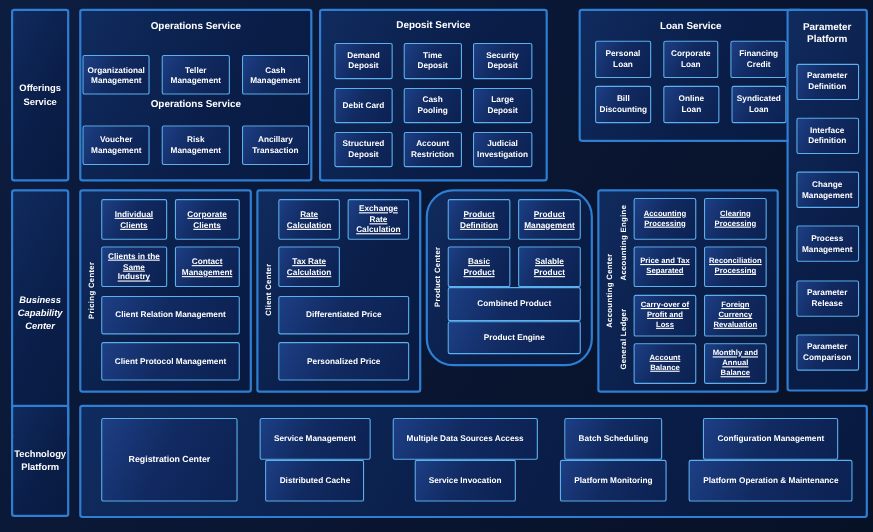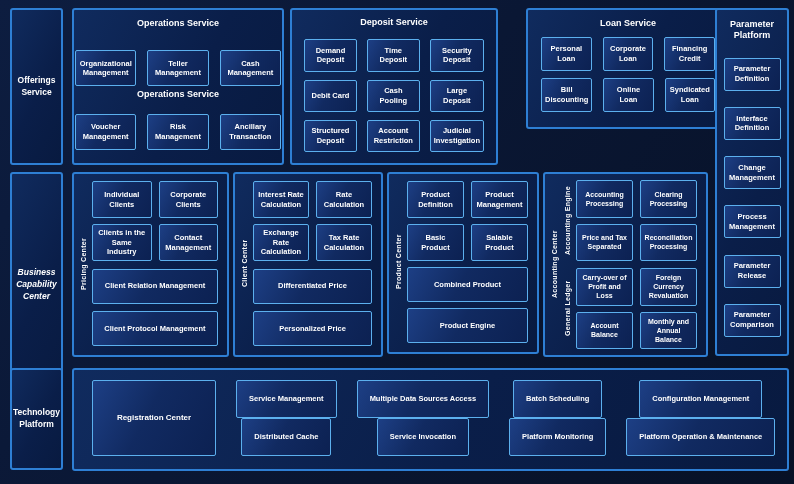--- a/index.html
+++ b/index.html
@@ -44,21 +44,21 @@
   
   #p-loan{display:flex;flex-direction:column;justify-content:space-between;padding:8px 13px 15px;}
   #p-loan .row .box{height:34px;}
   
   #p-parameter{display:flex;flex-direction:column;padding:9px 7px 1px;}
   #p-parameter .pboxes{flex:1;display:flex;flex-direction:column;justify-content:space-evenly;align-items:center;}
   #p-parameter .box{width:57px;height:33px;}
   
   .centerPanel{display:flex;padding:7px 9px 9px 3px;gap:2px;}
   .centerPanel .content{flex:1;display:flex;flex-direction:column;justify-content:space-between;}
-  .grid2{display:grid;grid-template-columns:1fr 1fr;gap:6px 7px;}
+  .grid2{display:grid;grid-template-columns:1fr 1fr;gap:6px 7px;text-decoration:underline;}
   .centerPanel .grid2 .box{height:37px;}
   .centerPanel .wide{height:35px;}
   
   #p-accounting{display:flex;padding:6px 9px 6px 3px;}
   #p-accounting .groups{flex:1;display:flex;flex-direction:column;justify-content:space-between;gap:7px;}
   .group{display:flex;gap:2px;flex:1;}
   .group .grid2{flex:1;}
   .group .box{font-size:7px;}
   
   #p-tech{display:flex;align-items:stretch;gap:20px;padding:10px 18px 13px;}
@@ -146,31 +146,30 @@
       </div>
       <div class="box wide">Client Relation Management</div>
       <div class="box wide">Client Protocol Management</div>
     </div>
   </div>
 
   <div class="abs panel centerPanel" style="left:233px;top:172px;width:150px;height:185px;">
     <div class="vlabel">Client Center</div>
     <div class="content">
       <div class="grid2">
-        <div class="box">Interest Rate Calculation</div>
         <div class="box">Rate Calculation</div>
         <div class="box">Exchange Rate Calculation</div>
         <div class="box">Tax Rate Calculation</div>
       </div>
       <div class="box wide">Differentiated Price</div>
       <div class="box wide">Personalized Price</div>
     </div>
   </div>
 
-  <div class="abs panel centerPanel" style="left:387px;top:172px;width:152px;height:182px;">
+  <div class="abs panel centerPanel" style="left:387px;top:172px;width:152px;height:161px;border-radius:25px;">
     <div class="vlabel">Product Center</div>
     <div class="content">
       <div class="grid2">
         <div class="box">Product Definition</div>
         <div class="box">Product Management</div>
         <div class="box">Basic Product</div>
         <div class="box">Salable Product</div>
       </div>
       <div class="box wide">Combined Product</div>
       <div class="box wide">Product Engine</div>

